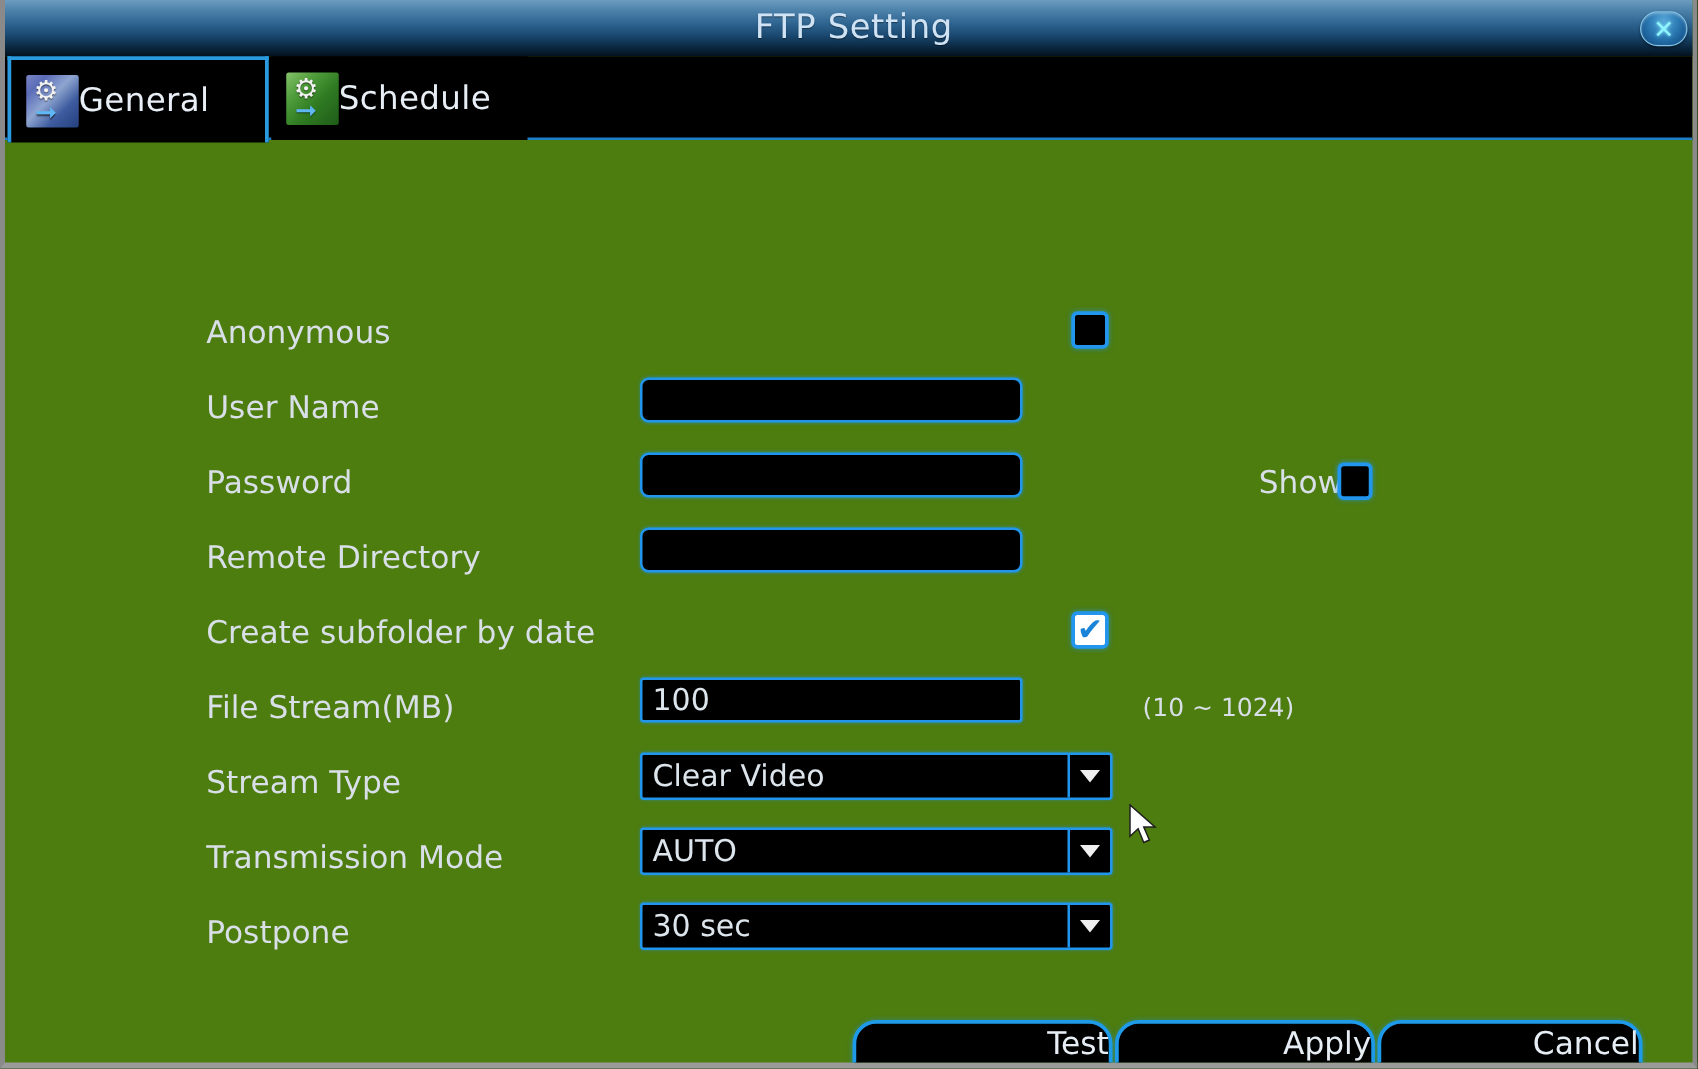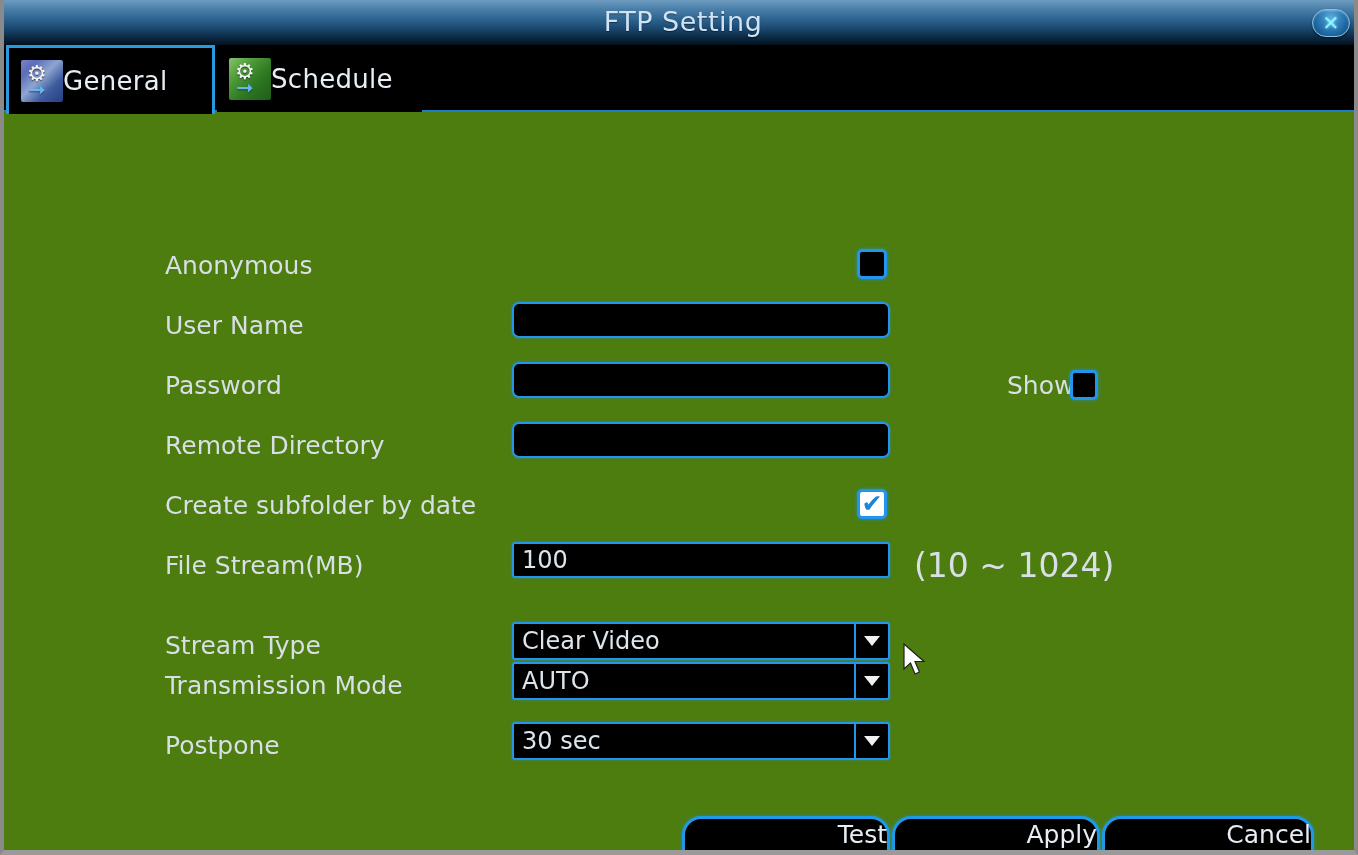--- a/index.html
+++ b/index.html
@@ -171,21 +171,21 @@
     font-size: 25px;
     color: #d8dfe6;
     font-family: "DejaVu Sans", sans-serif;
     font-weight: 400;
     white-space: nowrap;
   }
   .field {
     position: absolute;
     left: 508px;
     top: 0;
-    width: 378px;
+    width: 306px;
     height: 36px;
     border: 2px solid #2196ec;
     border-radius: 7px;
     background: #000;
     box-shadow: 0 0 3px rgba(33,150,236,0.55);
   }
   .field .val {
     position: absolute;
     left: 8px;
     top: 0;
@@ -261,21 +261,21 @@
     position: absolute;
     line-height: 48px;
     font-size: 25px;
     color: #d8dfe6;
     font-family: "DejaVu Sans", sans-serif;
     white-space: nowrap;
   }
   .hint {
     position: absolute;
     line-height: 48px;
-    font-size: 33px;
+    font-size: 20px;
     color: #d8dfe6;
     font-family: "DejaVu Sans", sans-serif;
     white-space: nowrap;
     text-align: center;
   }
 
   
   #footer {
     position: absolute;
     left: 0;
@@ -384,21 +384,21 @@
     </div>
 
     <div class="row" style="top:428px;">
       <div class="label">File Stream(MB)</div>
       <div class="field" style="border-radius:3px;">
         <div class="val">100</div>
       </div>
       <div class="hint" style="left:910px;">(10 ~ 1024)</div>
     </div>
 
-    <div class="row" style="top:508px;">
+    <div class="row" style="top:488px;">
       <div class="label">Stream Type</div>
       <div class="select">
         <div class="val">Clear Video</div>
         <div class="arrow-box">
             <div class="caret"></div>
           </div>
       </div>
     </div>
 
     <div class="row" style="top:548px;">

